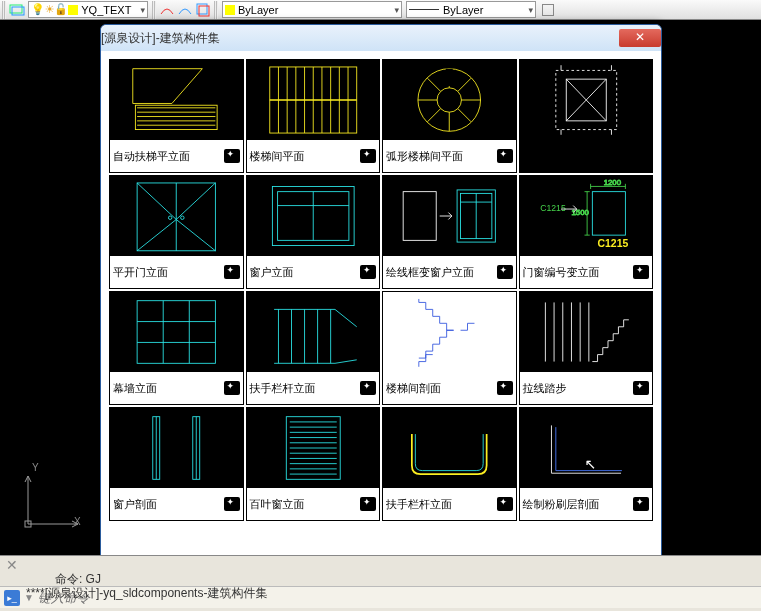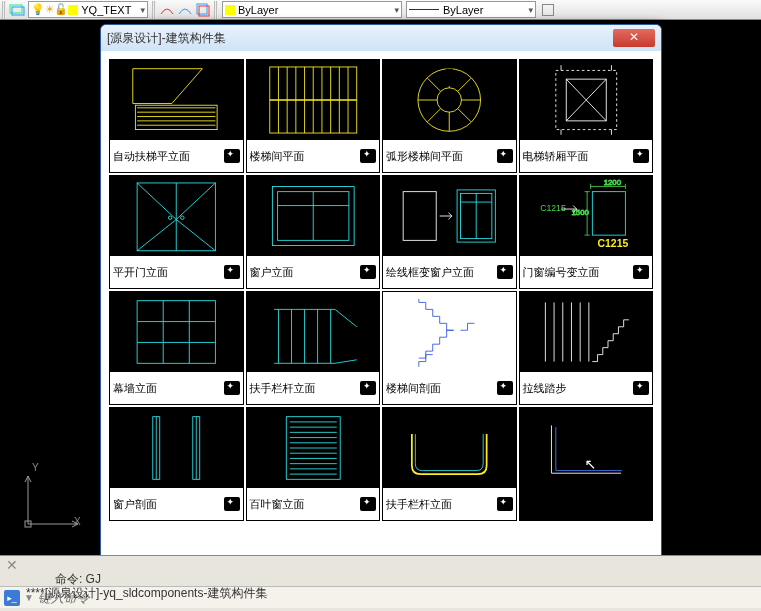--- a/index.html
+++ b/index.html
@@ -10,21 +10,21 @@
 .tool-ico { width: 18px; height: 18px; display: flex; align-items: center; justify-content: center; font-size: 12px; }
 .layer-box { display: flex; align-items: center; border: 1px solid #999; background: #fff; height: 17px; padding: 0 2px; margin: 0 2px; min-width: 120px; font-size: 11px; }
 .layer-box .swatch { width: 10px; height: 10px; margin-right: 3px; }
 .layer-box .chev { margin-left: auto; font-size: 9px; color: #555; }
 .bylayer-swatch { width: 12px; height: 12px; border: 1px solid #888; margin-left: 4px; }
 
 .cad-bg { position: absolute; left: 0; top: 20px; right: 0; bottom: 60px; background: #000; }
 .ucs { position: absolute; left: 18px; bottom: 75px; color: #888; font-size: 10px; }
 
 .dialog { position: absolute; left: 100px; top: 24px; width: 562px; background: #fff; border: 1px solid #2a5b9c; border-radius: 6px 6px 0 0; box-shadow: 0 0 10px rgba(0,0,0,.6); }
-.dlg-title { height: 26px; background: linear-gradient(#e9f2fb,#cfe3f7); display: flex; align-items: center; padding: 0 6px; font-size: 12px; color: #333; border-radius: 6px 6px 0 0; }
+.dlg-title { height: 26px; background: linear-gradient(#e9f2fb,#cfe3f7); display: flex; align-items: center; padding: 0 0; font-size: 12px; color: #333; border-radius: 6px 6px 0 0; }
 .dlg-close { margin-left: auto; width: 42px; height: 18px; background: linear-gradient(#e46a5e,#c83b2e); border-radius: 2px; color: #fff; text-align: center; font-size: 12px; line-height: 16px; }
 .dlg-body { padding: 8px; background: #fff; }
 
 .grid { display: grid; grid-template-columns: repeat(4, 1fr); gap: 2px; }
 .cell { border: 1px solid #000; background: #000; position: relative; }
 .thumb { width: 100%; height: 80px; background: #000; position: relative; overflow: hidden; }
 .caption { height: 18px; background: #fff; display: flex; align-items: center; padding: 16px 3px; font-size: 11px; color: #000; }
 .caption .cap-ico { margin-left: auto; width: 16px; height: 14px; background: #000; border-radius: 2px; position: relative; }
 .caption .cap-ico::after { content: "✦"; color: #fff; font-size: 9px; position: absolute; left: 3px; top: 0; }
 
@@ -167,24 +167,20 @@
       </div>
       <div class="cell">
         <div class="thumb"><svg class="tv" viewBox="0 0 130 92">
               <g class="stroke-w">
                 <rect x="30" y="12" width="70" height="68" stroke-dasharray="3 3"></rect>
                 <rect x="42" y="22" width="46" height="48"></rect>
                 <path d="M42 22 L88 70 M88 22 L42 70"></path>
                 <path d="M36 12 v-6 M94 12 v-6 M36 80 v6 M94 80 v6"></path>
               </g>
             </svg></div>
-        <div class="caption">
-            <span>电梯轿厢平面</span>
-            <span class="cap-ico"></span>
-          </div>
       </div>
 
       <div class="cell">
         <div class="thumb"><svg class="tv" viewBox="0 0 130 92">
               <g class="stroke-c">
                 <rect x="20" y="8" width="90" height="78"></rect>
                 <path d="M65 8 v78"></path>
                 <path d="M20 8 L65 50 L20 86 M110 8 L65 50 L110 86"></path>
                 <circle cx="58" cy="48" r="2"></circle>
                 <circle cx="72" cy="48" r="2"></circle>
@@ -339,20 +335,24 @@
       </div>
       <div class="cell">
         <div class="thumb"><svg class="tv" viewBox="0 0 130 92">
               <g class="stroke-w">
                 <path d="M25 20 v55 h80"></path>
               </g>
               <g class="stroke-b">
                 <path d="M30 22 v50 h76"></path>
               </g>
             </svg><span class="cursor-ptr">↖</span></div>
+        <div class="caption">
+            <span>绘制粉刷层剖面</span>
+            <span class="cap-ico"></span>
+          </div>
       </div>
 
     </div>
     <div class="btn-row">
       <button class="btn def">确定</button>
       <button class="btn">取消</button>
     </div>
   </div>
 </div>
 

